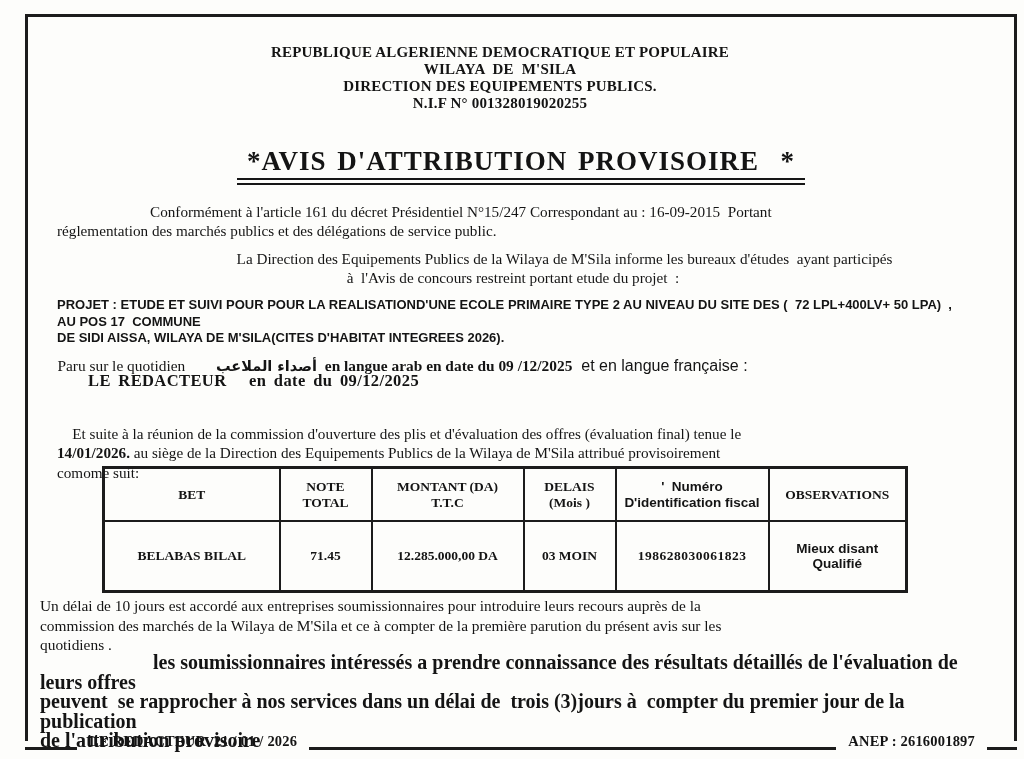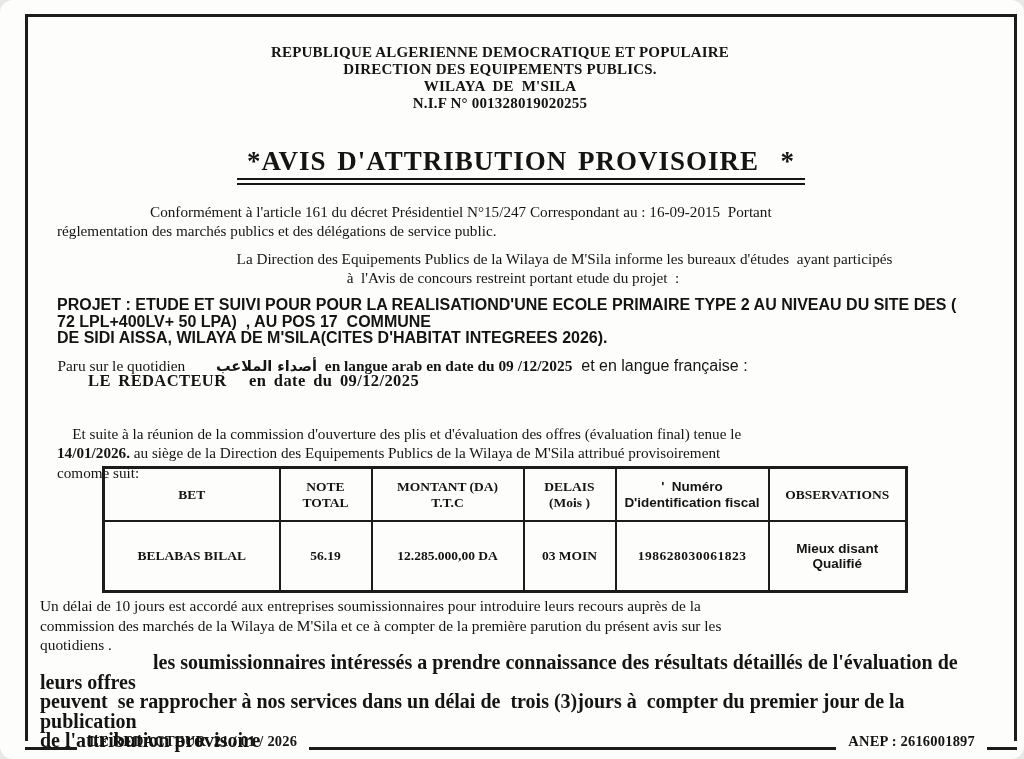--- a/index.html
+++ b/index.html
@@ -2,21 +2,20 @@
 <html><head>
 <meta charset="utf-8">
 <style>
   html,body{margin:0;padding:0;}
   body{background:#e8e8e8;}
   .page{
     position:relative;width:1024px;height:759px;margin:0 auto;
     background:#fdfdfb;overflow:hidden;
     font-family:"Liberation Serif","DejaVu Serif",serif;
     color:#141414;
-    border-radius:13px;
   }
   .t{white-space:pre-wrap;}
   .frame{
     position:absolute;left:25px;top:14px;width:992px;height:727px;
     border:3px solid #1c1c1c;border-bottom:none;box-sizing:border-box;
   }
   .doc-header{
     position:absolute;top:44px;left:0;width:1000px;text-align:center;
     font-weight:bold;font-size:15px;line-height:17px;letter-spacing:.2px;
   }
@@ -24,21 +23,21 @@
   .doc-title{
     display:inline-block;font-size:27px;font-weight:bold;letter-spacing:1px;word-spacing:3px;
     border-bottom:7px double #161616;padding:0 10px 1px 10px;
   }
   .para{position:absolute;font-size:15.2px;line-height:19.3px;}
   .p-conformement{top:202px;left:57px;width:910px;text-indent:93px;}
   .p-direction{top:249px;left:57px;width:912px;text-indent:103px;text-align:center;}
   .p-projet{
     top:297px;left:57px;width:915px;
     font-family:"Liberation Sans","DejaVu Sans",sans-serif;
-    font-weight:bold;font-size:16px;line-height:16.5px;letter-spacing:0;
+    font-weight:bold;font-size:13px;line-height:16.5px;letter-spacing:0;
   }
   .p-paru{top:337px;left:42px;width:950px;font-size:15.4px;}
   .arabic{font-family:"DejaVu Sans",sans-serif;font-weight:bold;font-size:14.5px;margin-left:23px;}
   .paru-bold{font-weight:bold;margin-top:20px;}
   .paru-fr{font-family:"Liberation Sans","DejaVu Sans",sans-serif;font-size:16px;}
   .p-redacteur{
     top:371px;left:88px;font-weight:bold;font-size:16.5px;letter-spacing:.4px;word-spacing:3px;
   }
   .p-suite{top:404px;left:57px;width:908px;text-indent:30px;line-height:19.6px;}
   .p-delai{top:596px;left:40px;width:932px;font-weight:normal;font-size:15.4px;line-height:19.6px;}
@@ -70,22 +69,22 @@
   .ftext{font-weight:bold;font-size:14.5px;padding:0 12px;white-space:pre-wrap;letter-spacing:.2px;}
 </style>
 </head>
 <body>
 
 <div class="page">
   <div class="frame"></div>
 
   <div class="doc-header">
     <div class="t">REPUBLIQUE ALGERIENNE DEMOCRATIQUE ET POPULAIRE</div>
+    <div class="t">WILAYA  DE  M'SILA</div>
     <div class="t">DIRECTION DES EQUIPEMENTS PUBLICS.</div>
-    <div class="t">WILAYA  DE  M'SILA</div>
     <div class="t">N.I.F N° 001328019020255</div>
   </div>
 
   <div class="doc-title-wrap">
     <span class="doc-title t">*AVIS D'ATTRIBUTION PROVISOIRE  *</span>
   </div>
 
   <div class="para p-conformement t">Conformément à l'article 161 du décret Présidentiel N°15/247 Correspondant au : 16-09-2015  Portant
 réglementation des marchés publics et des délégations de service public.</div>
 
@@ -126,21 +125,21 @@
         <th>DELAIS
 (Mois )</th>
         <th class="th-sans">'  Numéro
 D'identification fiscal</th>
         <th>OBSERVATIONS</th>
       </tr>
     </thead>
     <tbody>
       <tr>
         <td>BELABAS BILAL</td>
-        <td>56.19</td>
+        <td>71.45</td>
         <td class="cell-montant">12.285.000,00 DA</td>
         <td class="cell-delais">03 MOIN</td>
         <td class="cell-nif">198628030061823</td>
         <td class="cell-obs">Mieux disant
 Qualifié</td>
       </tr>
     </tbody>
   </table>
 
   <div class="para p-delai t">Un délai de 10 jours est accordé aux entreprises soumissionnaires pour introduire leurs recours auprès de la

